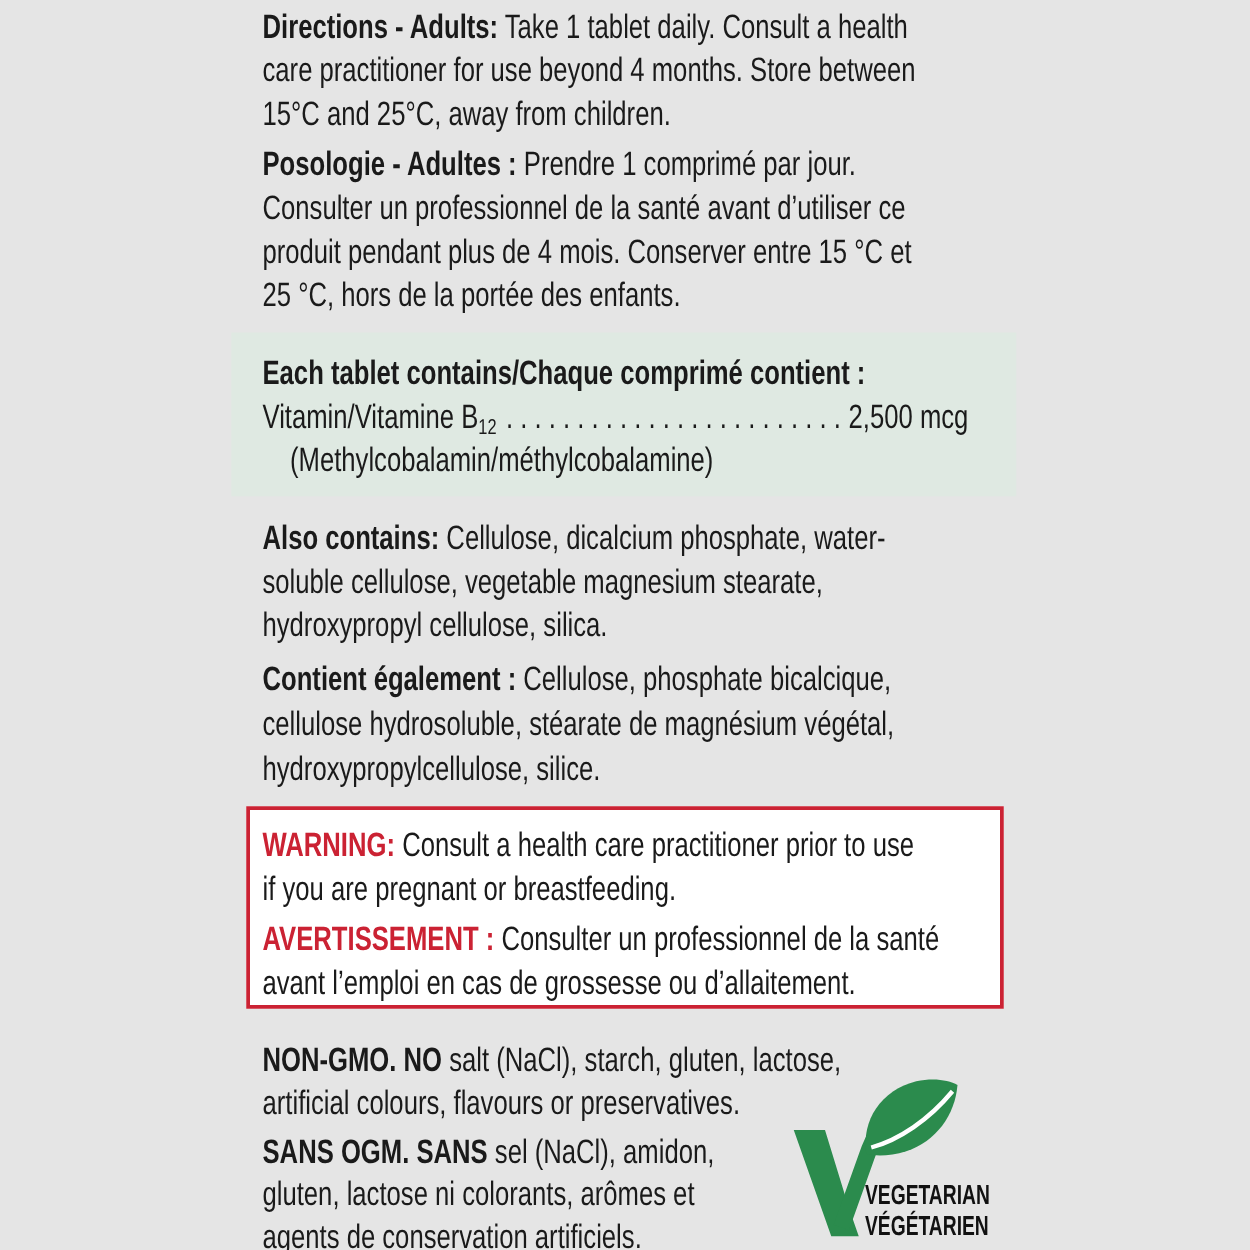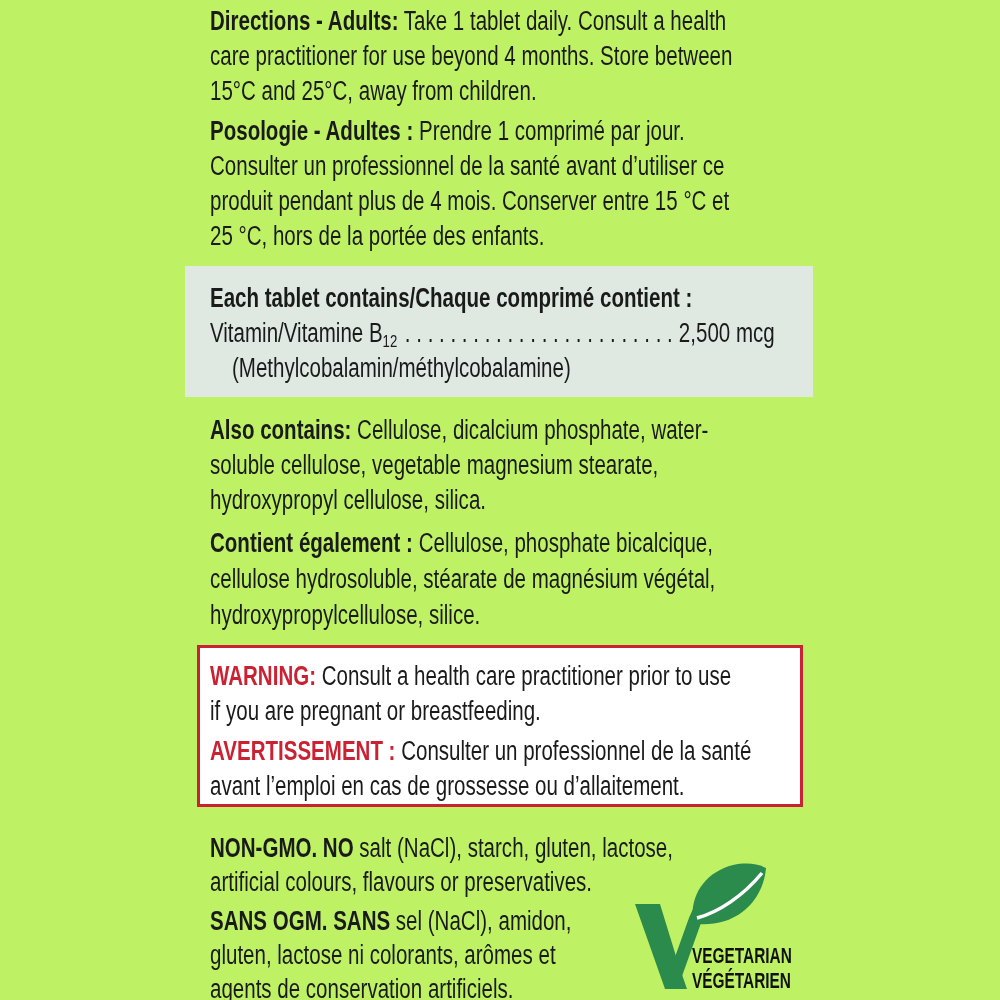--- a/index.html
+++ b/index.html
@@ -1,17 +1,17 @@
 <!DOCTYPE html>
 <html><head>
 <meta charset="utf-8">
 <style>
   html,body{margin:0;padding:0;background:#fff;}
   .label{
-    position:relative;width:1000px;height:1000px;background:#bef264;
+    position:relative;width:1000px;height:1000px;background:#e5e5e5;
     font-family:"Liberation Sans",sans-serif;color:#1a1a1a;overflow:hidden;
   }
   .para{
     position:absolute;font-size:27px;line-height:35px;white-space:nowrap;
     transform:scaleX(0.76);transform-origin:0 0;
   }
   .para b{font-weight:bold;}
   .lh36{line-height:36px;}
   .lh34{line-height:34px;}
   .green-box{

